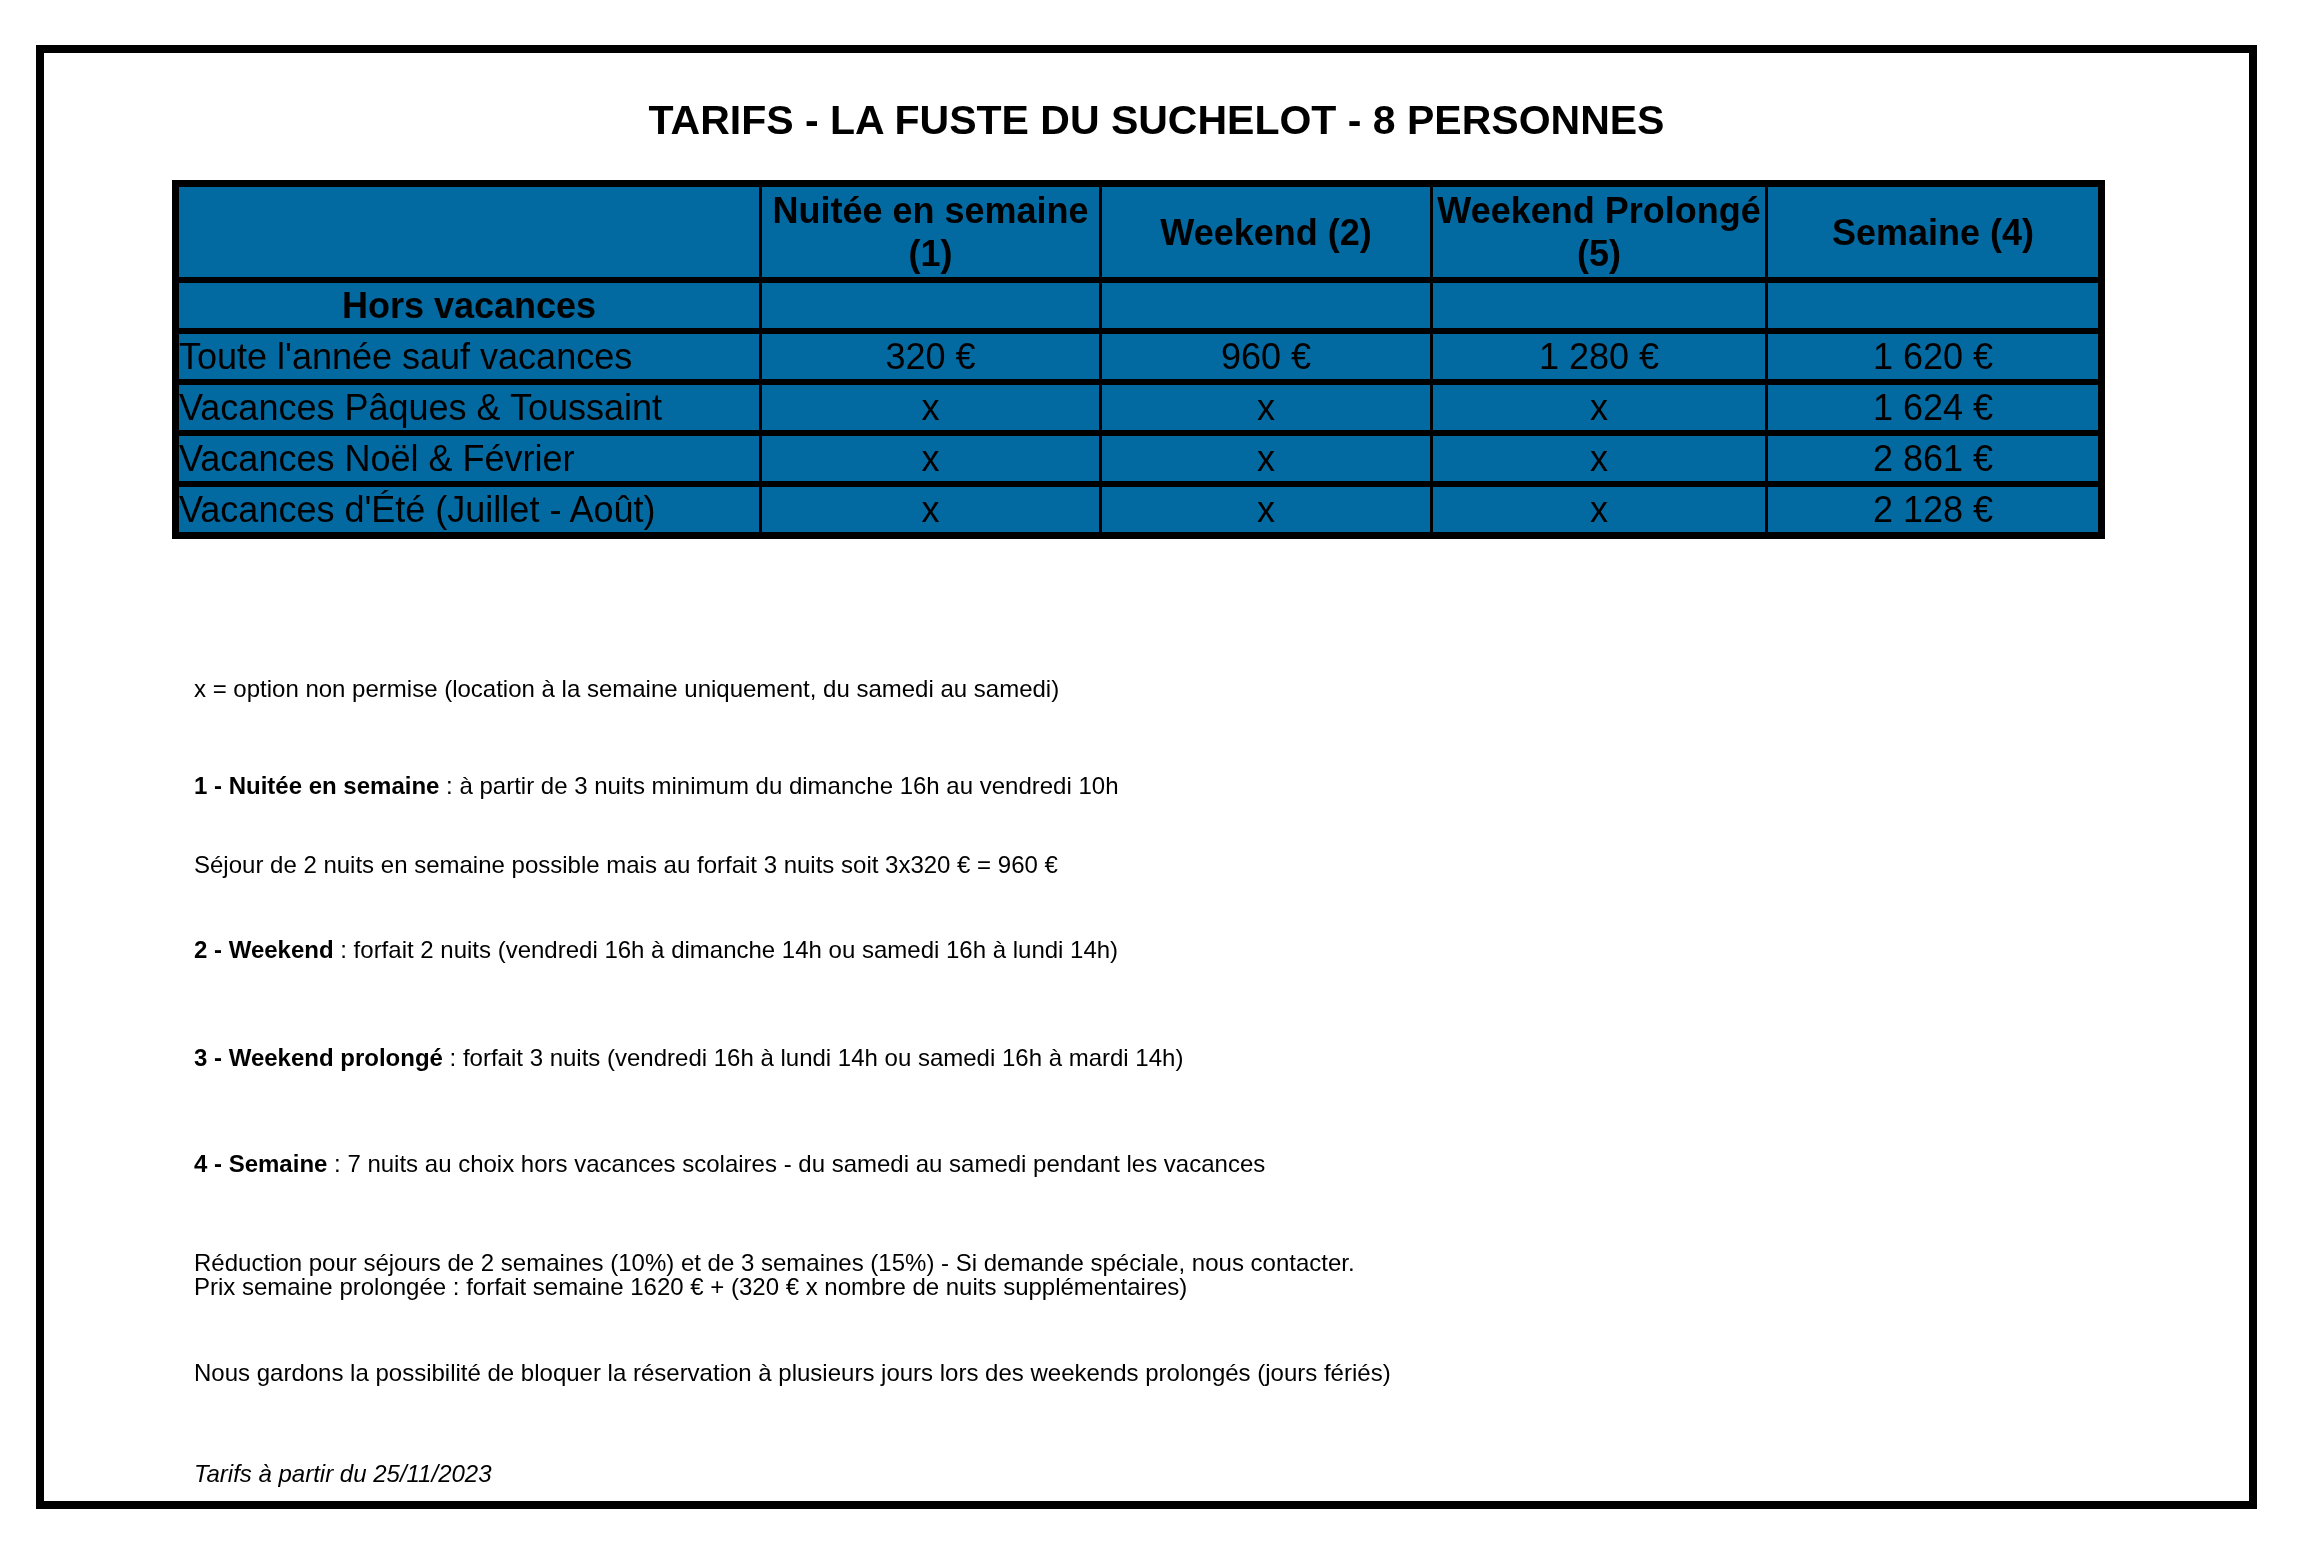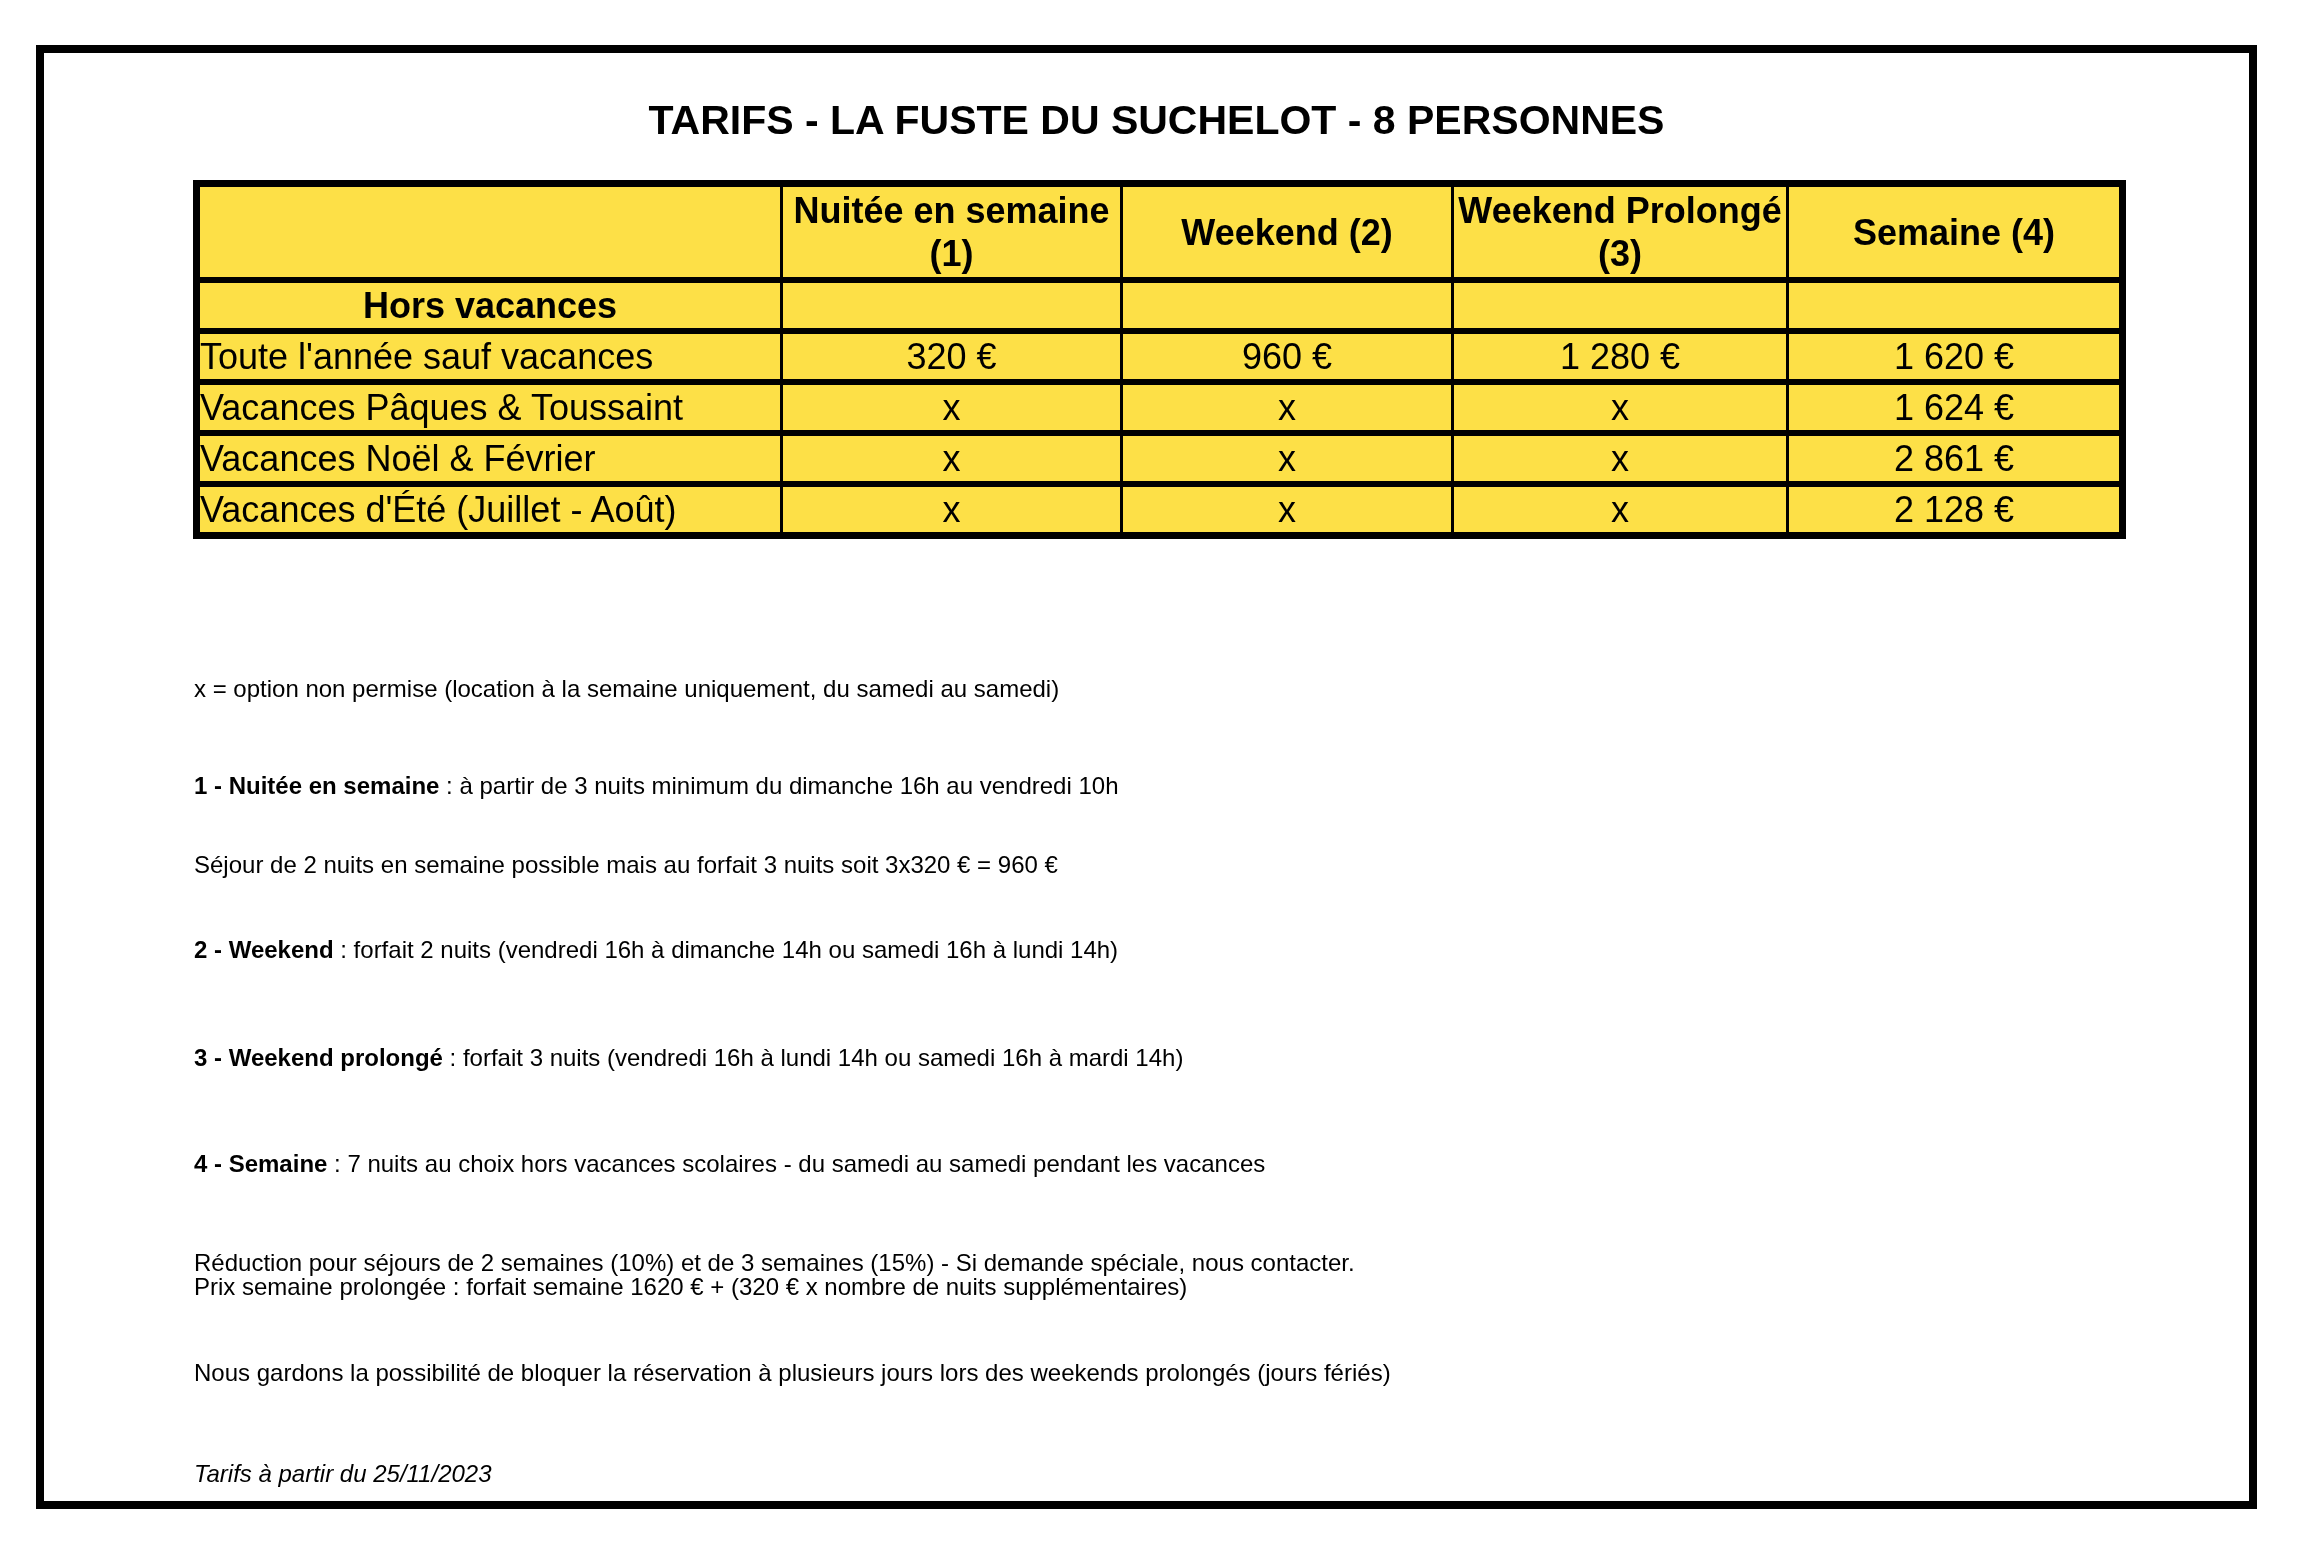--- a/index.html
+++ b/index.html
@@ -37,26 +37,26 @@
     text-align: center;
     font-size: 41px;
     font-weight: 700;
     line-height: 45px;
     margin-top: 37px;
   }
 
   
   table.pricing {
     position: absolute;
-    left: 193px;
+    left: 172px;
     top: 180px;
     border-collapse: collapse;
     table-layout: fixed;
     border: 7.2px solid #000000;
-    background: #fde047;
+    background: #0369a1;
   }
   table.pricing th,
   table.pricing td {
     border: 3.6px solid #000000;
     border-top-width: 6.3px;
     border-bottom-width: 6.3px;
     padding: 0;
     overflow: hidden;
     vertical-align: middle;
     font-size: 36px;
@@ -111,21 +111,21 @@
     <col style="width:340px">
     <col style="width:331px">
     <col style="width:335px">
     <col style="width:335px">
   </colgroup>
   <thead>
     <tr>
       <th></th>
       <th>Nuitée en semaine (1)</th>
       <th>Weekend (2)</th>
-      <th>Weekend Prolongé (3)</th>
+      <th>Weekend Prolongé (5)</th>
       <th>Semaine (4)</th>
     </tr>
   </thead>
   <tbody>
     <tr>
       <td class="section-label">Hors vacances</td>
       <td class="val"></td>
       <td class="val"></td>
       <td class="val"></td>
       <td class="val"></td>

